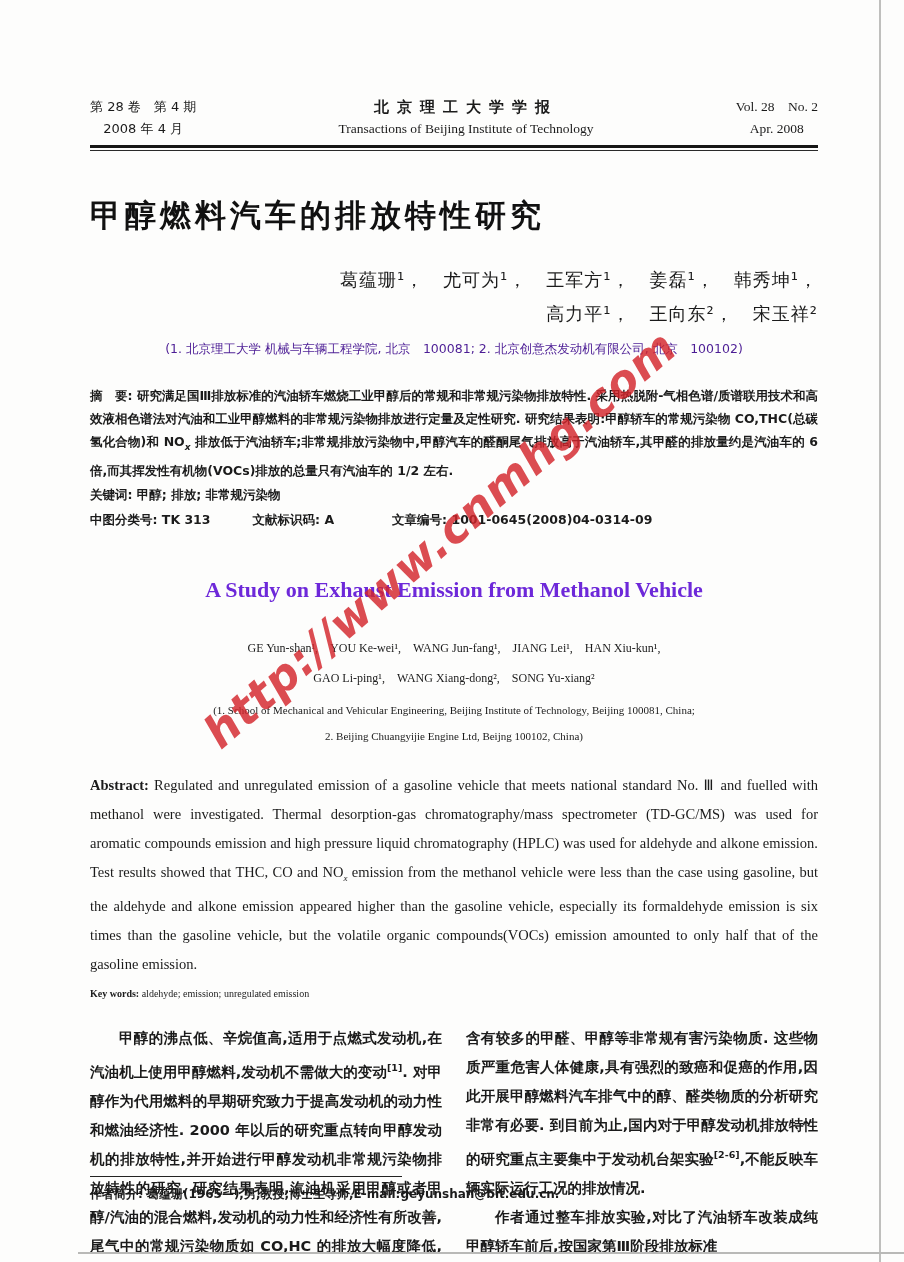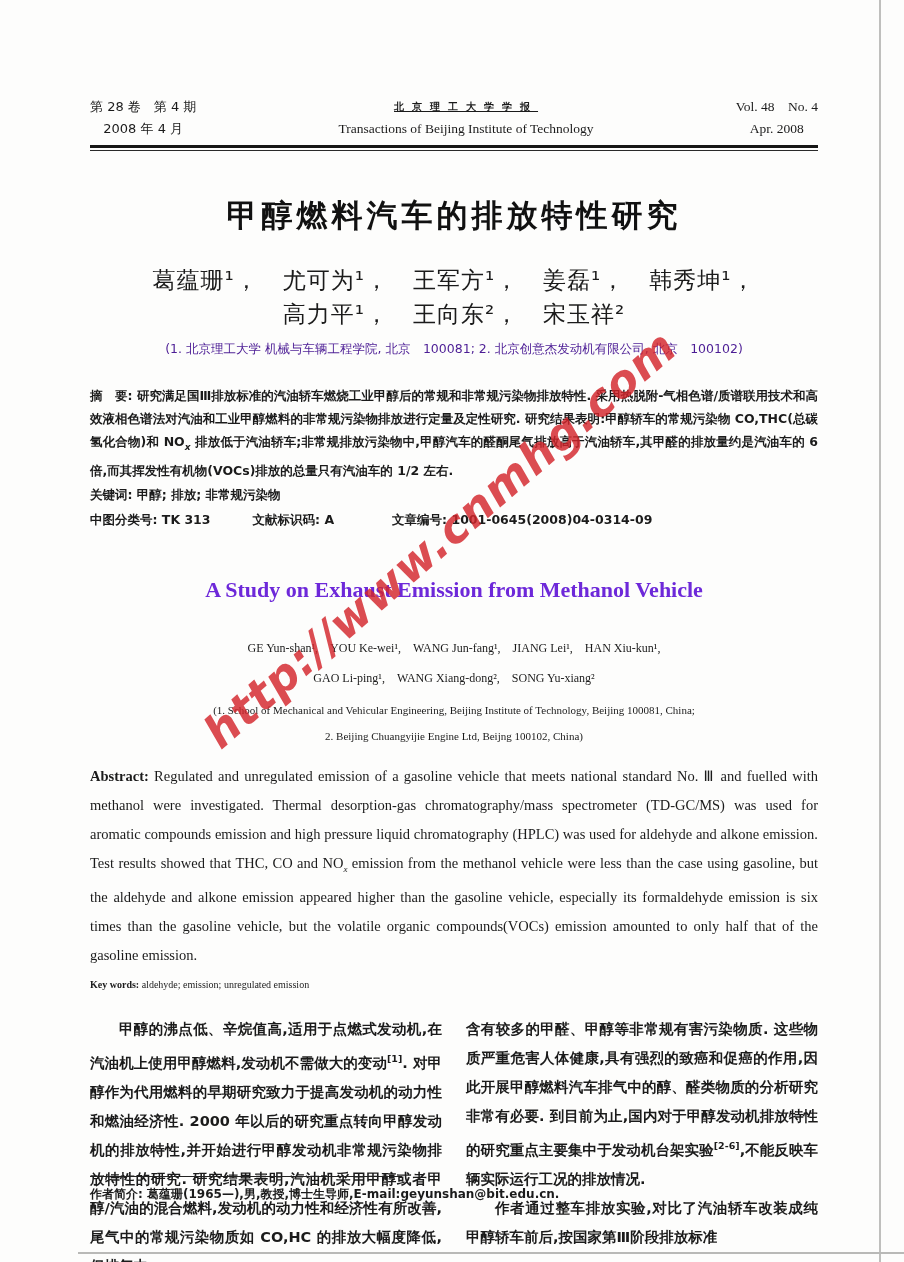--- a/index.html
+++ b/index.html
@@ -12,45 +12,45 @@
     overflow:hidden;
     font-family:"DejaVu Sans", sans-serif;
     color:#1b1b1b;
   }
   .content { position:relative; margin:0 86px 0 90px; padding-top:96px; }
 
   
   .jheader { display:flex; justify-content:space-between; align-items:flex-end; }
   .jh-left { text-align:center; font-size:13px; line-height:22px; white-space:nowrap; }
   .jh-center { text-align:center; }
-  .jh-center .cn { font-size:10px; font-weight:700; letter-spacing:8px; line-height:22px;text-decoration:underline; }
+  .jh-center .cn { font-size:15px; font-weight:700; letter-spacing:8px; line-height:22px; }
   .jh-center .en { font-family:"Liberation Serif", serif; font-size:13.5px; line-height:22px; }
   .jh-right { text-align:center; font-family:"Liberation Serif", serif; font-size:13.5px; line-height:22px; white-space:nowrap; }
   .double-rule { margin-top:5px; height:6px; border-top:3px solid #161616; border-bottom:1px solid #2a2a2a; }
 
   
-  .title-cn { margin-top:44px; text-align:center; font-size:31px; font-weight:700; letter-spacing:4px; color:#111; }
-  .authors-cn { margin-top:26px; text-align:center; font-size:23px; line-height:34px; letter-spacing:1px; }
+  .title-cn { margin-top:44px; text-align:left; font-size:31px; font-weight:700; letter-spacing:4px; color:#111; }
+  .authors-cn { margin-top:26px; text-align:right; font-size:18px; line-height:34px; letter-spacing:1px; }
   .affil-cn { margin-top:10px; text-align:center; font-size:12.5px; color:#4c1d95; }
 
   
   .abs-cn { margin-top:26px; font-size:12.5px; line-height:23px; text-align:justify; font-weight:600; }
   .abs-cn b, .kw-cn b, .clc b { font-weight:700; }
   .kw-cn { margin-top:1px; font-size:12.5px; line-height:23px; font-weight:600; }
   .clc { margin-top:2px; font-size:12.5px; line-height:23px; font-weight:600; display:flex; }
   .clc .pair2 { margin-left:42px; }
   .clc .pair3 { margin-left:58px; }
   sub.nx { font-size:9px; font-style:italic; }
   sup.ref { font-size:9.5px; }
 
   
   .title-en { margin-top:46px; text-align:center; font-family:"Liberation Serif", serif; font-size:22px; font-weight:700; color:#6d28d9; }
   .authors-en { margin-top:30px; text-align:center; font-family:"Liberation Serif", serif; font-size:12px; line-height:30px; }
   .affil-en { margin-top:4px; text-align:center; font-family:"Liberation Serif", serif; font-size:11px; line-height:26px; }
-  .abs-en { margin-top:13px; font-family:"Liberation Serif", serif; font-size:14.5px; line-height:29px; text-align:justify; }
+  .abs-en { margin-top:22px; font-family:"Liberation Serif", serif; font-size:14.5px; line-height:29px; text-align:justify; }
   .abs-en b { font-weight:700; }
   .kw-en { margin-top:0px; font-family:"Liberation Serif", serif; font-size:10px; line-height:29px; }
 
   
   .body-cols { margin-top:16px; display:flex; gap:24px; }
   .col { width:355px; font-size:14.5px; line-height:29px; text-align:justify; font-weight:600; }
   .col p { text-indent:2em; }
 
   
   .footnote { position:absolute; left:90px; top:1176px; width:730px; font-size:12px; line-height:23px; font-weight:600; }
@@ -83,21 +83,21 @@
     <div class="jheader">
       <div class="jh-left">
         <div>第 28 卷　第 4 期</div>
         <div>2008 年 4 月</div>
       </div>
       <div class="jh-center">
         <div class="cn">北京理工大学学报</div>
         <div class="en">Transactions of Beijing Institute of Technology</div>
       </div>
       <div class="jh-right">
-        <div>Vol. 48　No. 4</div>
+        <div>Vol. 28　No. 2</div>
         <div>Apr.  2008</div>
       </div>
     </div>
     <div class="double-rule"></div>
 
     <h1 class="title-cn">甲醇燃料汽车的排放特性研究</h1>
     <div class="authors-cn">
       <div>葛蕴珊¹，　尤可为¹，　王军方¹，　姜磊¹，　韩秀坤¹，</div>
       <div>高力平¹，　王向东²，　宋玉祥²</div>
     </div>

